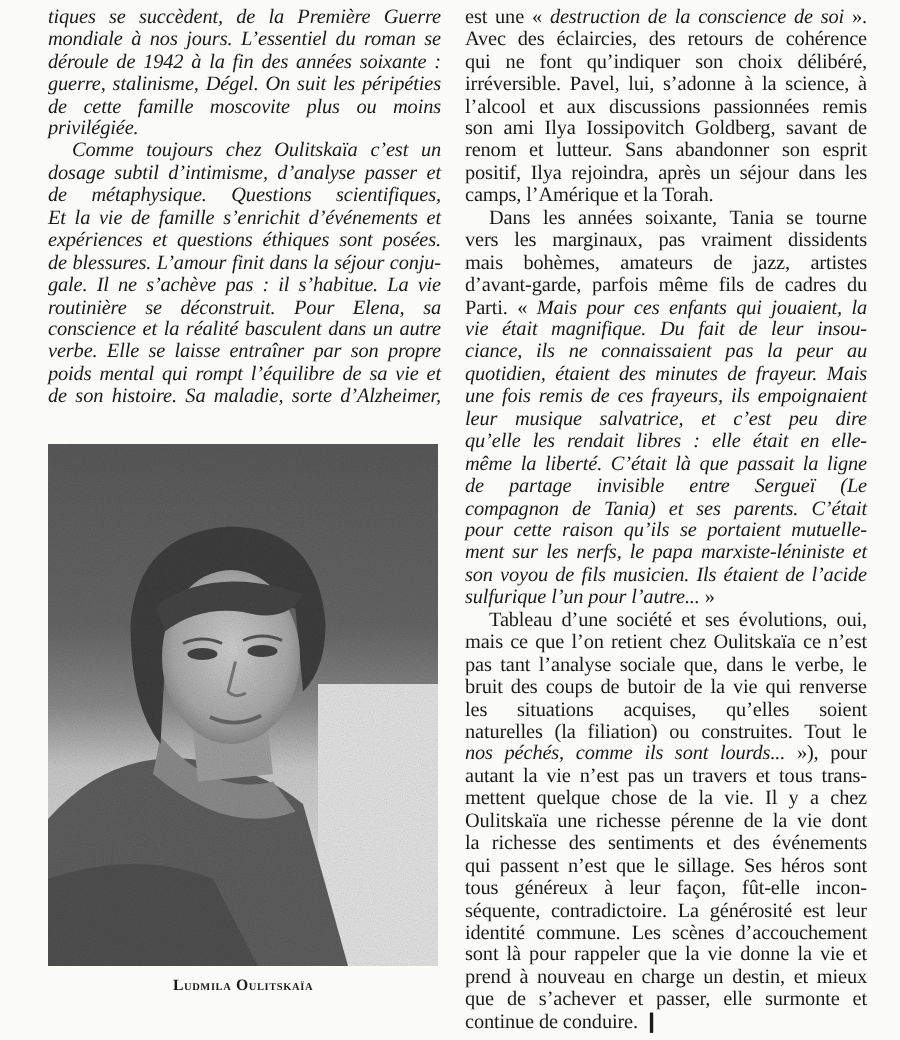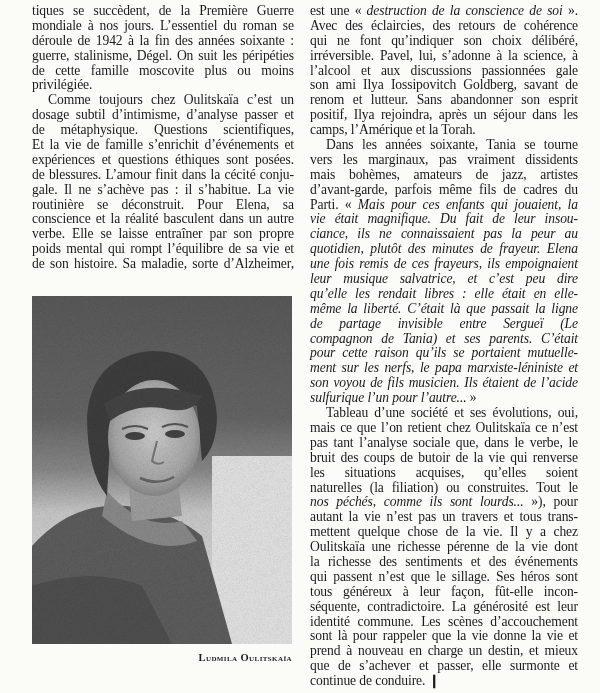--- a/index.html
+++ b/index.html
@@ -9,21 +9,21 @@
     position: relative;
     font-family: "Liberation Serif", "DejaVu Serif", serif;
     color: #1a1a1a;
   }
   .col {
     position: absolute;
     font-size: 13.6px;
     line-height: 14.9px;
     letter-spacing: -0.1px;
   }
-  .col-left { left: 32px; top: 4px; width: 262px; }
+  .col-left { left: 32px; top: 4px; width: 262px; font-style: italic; }
   .col-right { left: 310px; top: 4px; width: 268px; }
   .line {
     display: block;
     white-space: nowrap;
     text-align: justify;
     text-align-last: justify;
     height: 14.9px;
     overflow: visible;
   }
   .line.last { text-align-last: left; }
@@ -32,21 +32,21 @@
   .photo {
     position: absolute;
     left: 32px; top: 296px; width: 260px; height: 348px;
     overflow: hidden;
     background: #6d6d6d;
   }
   .photo svg { display: block; width: 100%; height: 100%; }
   .caption {
     position: absolute;
     left: 32px; top: 652px; width: 260px;
-    text-align: right;
+    text-align: center;
     font-size: 10.5px;
     font-weight: bold;
     font-variant: small-caps;
     letter-spacing: 0.4px;
   }
 </style>
 </head>
 <body>
 
 <div class="col col-left" id="left-col">
@@ -54,21 +54,21 @@
     <span class="line">mondiale à nos jours. L’essentiel du roman se</span>
     <span class="line">déroule de 1942 à la fin des années soixante :</span>
     <span class="line">guerre, stalinisme, Dégel. On suit les péripéties</span>
     <span class="line">de cette famille moscovite plus ou moins</span>
     <span class="line last">privilégiée.</span>
     <span class="line indent">Comme toujours chez Oulitskaïa c’est un</span>
     <span class="line">dosage subtil d’intimisme, d’analyse passer et</span>
     <span class="line">de métaphysique. Questions scientifiques,</span>
     <span class="line">Et la vie de famille s’enrichit d’événements et</span>
     <span class="line">expériences et questions éthiques sont posées.</span>
-    <span class="line">de blessures. L’amour finit dans la cécité conju-</span>
+    <span class="line">de blessures. L’amour finit dans la séjour conju-</span>
     <span class="line">gale. Il ne s’achève pas : il s’habitue. La vie</span>
     <span class="line">routinière se déconstruit. Pour Elena, sa</span>
     <span class="line">conscience et la réalité basculent dans un autre</span>
     <span class="line">verbe. Elle se laisse entraîner par son propre</span>
     <span class="line">poids mental qui rompt l’équilibre de sa vie et</span>
     <span class="line">de son histoire. Sa maladie, sorte d’Alzheimer,</span>
   </div>
 
 <div class="photo" aria-label="Portrait photo of Ludmila Oulitskaïa">
   <svg viewBox="0 0 260 348" preserveAspectRatio="none">
@@ -123,33 +123,33 @@
   </svg>
 </div>
 
 <div class="caption">Ludmila Oulitskaïa</div>
 
 <div class="col col-right" id="right-col">
     <span class="line"><span>est une « </span><span class="it">destruction de la conscience de soi</span><span> ».</span></span>
     <span class="line"><span>Avec des éclaircies, des retours de cohérence</span></span>
     <span class="line"><span>qui ne font qu’indiquer son choix délibéré,</span></span>
     <span class="line"><span>irréversible. Pavel, lui, s’adonne à la science, à</span></span>
-    <span class="line"><span>l’alcool et aux discussions passionnées gale</span></span>
+    <span class="line"><span>l’alcool et aux discussions passionnées remis</span></span>
     <span class="line"><span>son ami Ilya Iossipovitch Goldberg, savant de</span></span>
     <span class="line"><span>renom et lutteur. Sans abandonner son esprit</span></span>
     <span class="line"><span>positif, Ilya rejoindra, après un séjour dans les</span></span>
     <span class="line last"><span>camps, l’Amérique et la Torah.</span></span>
     <span class="line indent"><span>Dans les années soixante, Tania se tourne</span></span>
     <span class="line"><span>vers les marginaux, pas vraiment dissidents</span></span>
     <span class="line"><span>mais bohèmes, amateurs de jazz, artistes</span></span>
     <span class="line"><span>d’avant-garde, parfois même fils de cadres du</span></span>
     <span class="line"><span>Parti. « </span><span class="it">Mais pour ces enfants qui jouaient, la</span></span>
     <span class="line"><span class="it">vie était magnifique. Du fait de leur insou-</span></span>
     <span class="line"><span class="it">ciance, ils ne connaissaient pas la peur au</span></span>
-    <span class="line"><span class="it">quotidien, plutôt des minutes de frayeur. Elena</span></span>
+    <span class="line"><span class="it">quotidien, étaient des minutes de frayeur. Mais</span></span>
     <span class="line"><span class="it">une fois remis de ces frayeurs, ils empoignaient</span></span>
     <span class="line"><span class="it">leur musique salvatrice, et c’est peu dire</span></span>
     <span class="line"><span class="it">qu’elle les rendait libres : elle était en elle-</span></span>
     <span class="line"><span class="it">même la liberté. C’était là que passait la ligne</span></span>
     <span class="line"><span class="it">de partage invisible entre Sergueï (Le</span></span>
     <span class="line"><span class="it">compagnon de Tania) et ses parents. C’était</span></span>
     <span class="line"><span class="it">pour cette raison qu’ils se portaient mutuelle-</span></span>
     <span class="line"><span class="it">ment sur les nerfs, le papa marxiste-léniniste et</span></span>
     <span class="line"><span class="it">son voyou de fils musicien. Ils étaient de l’acide</span></span>
     <span class="line last"><span class="it">sulfurique l’un pour l’autre...</span><span> »</span></span>

